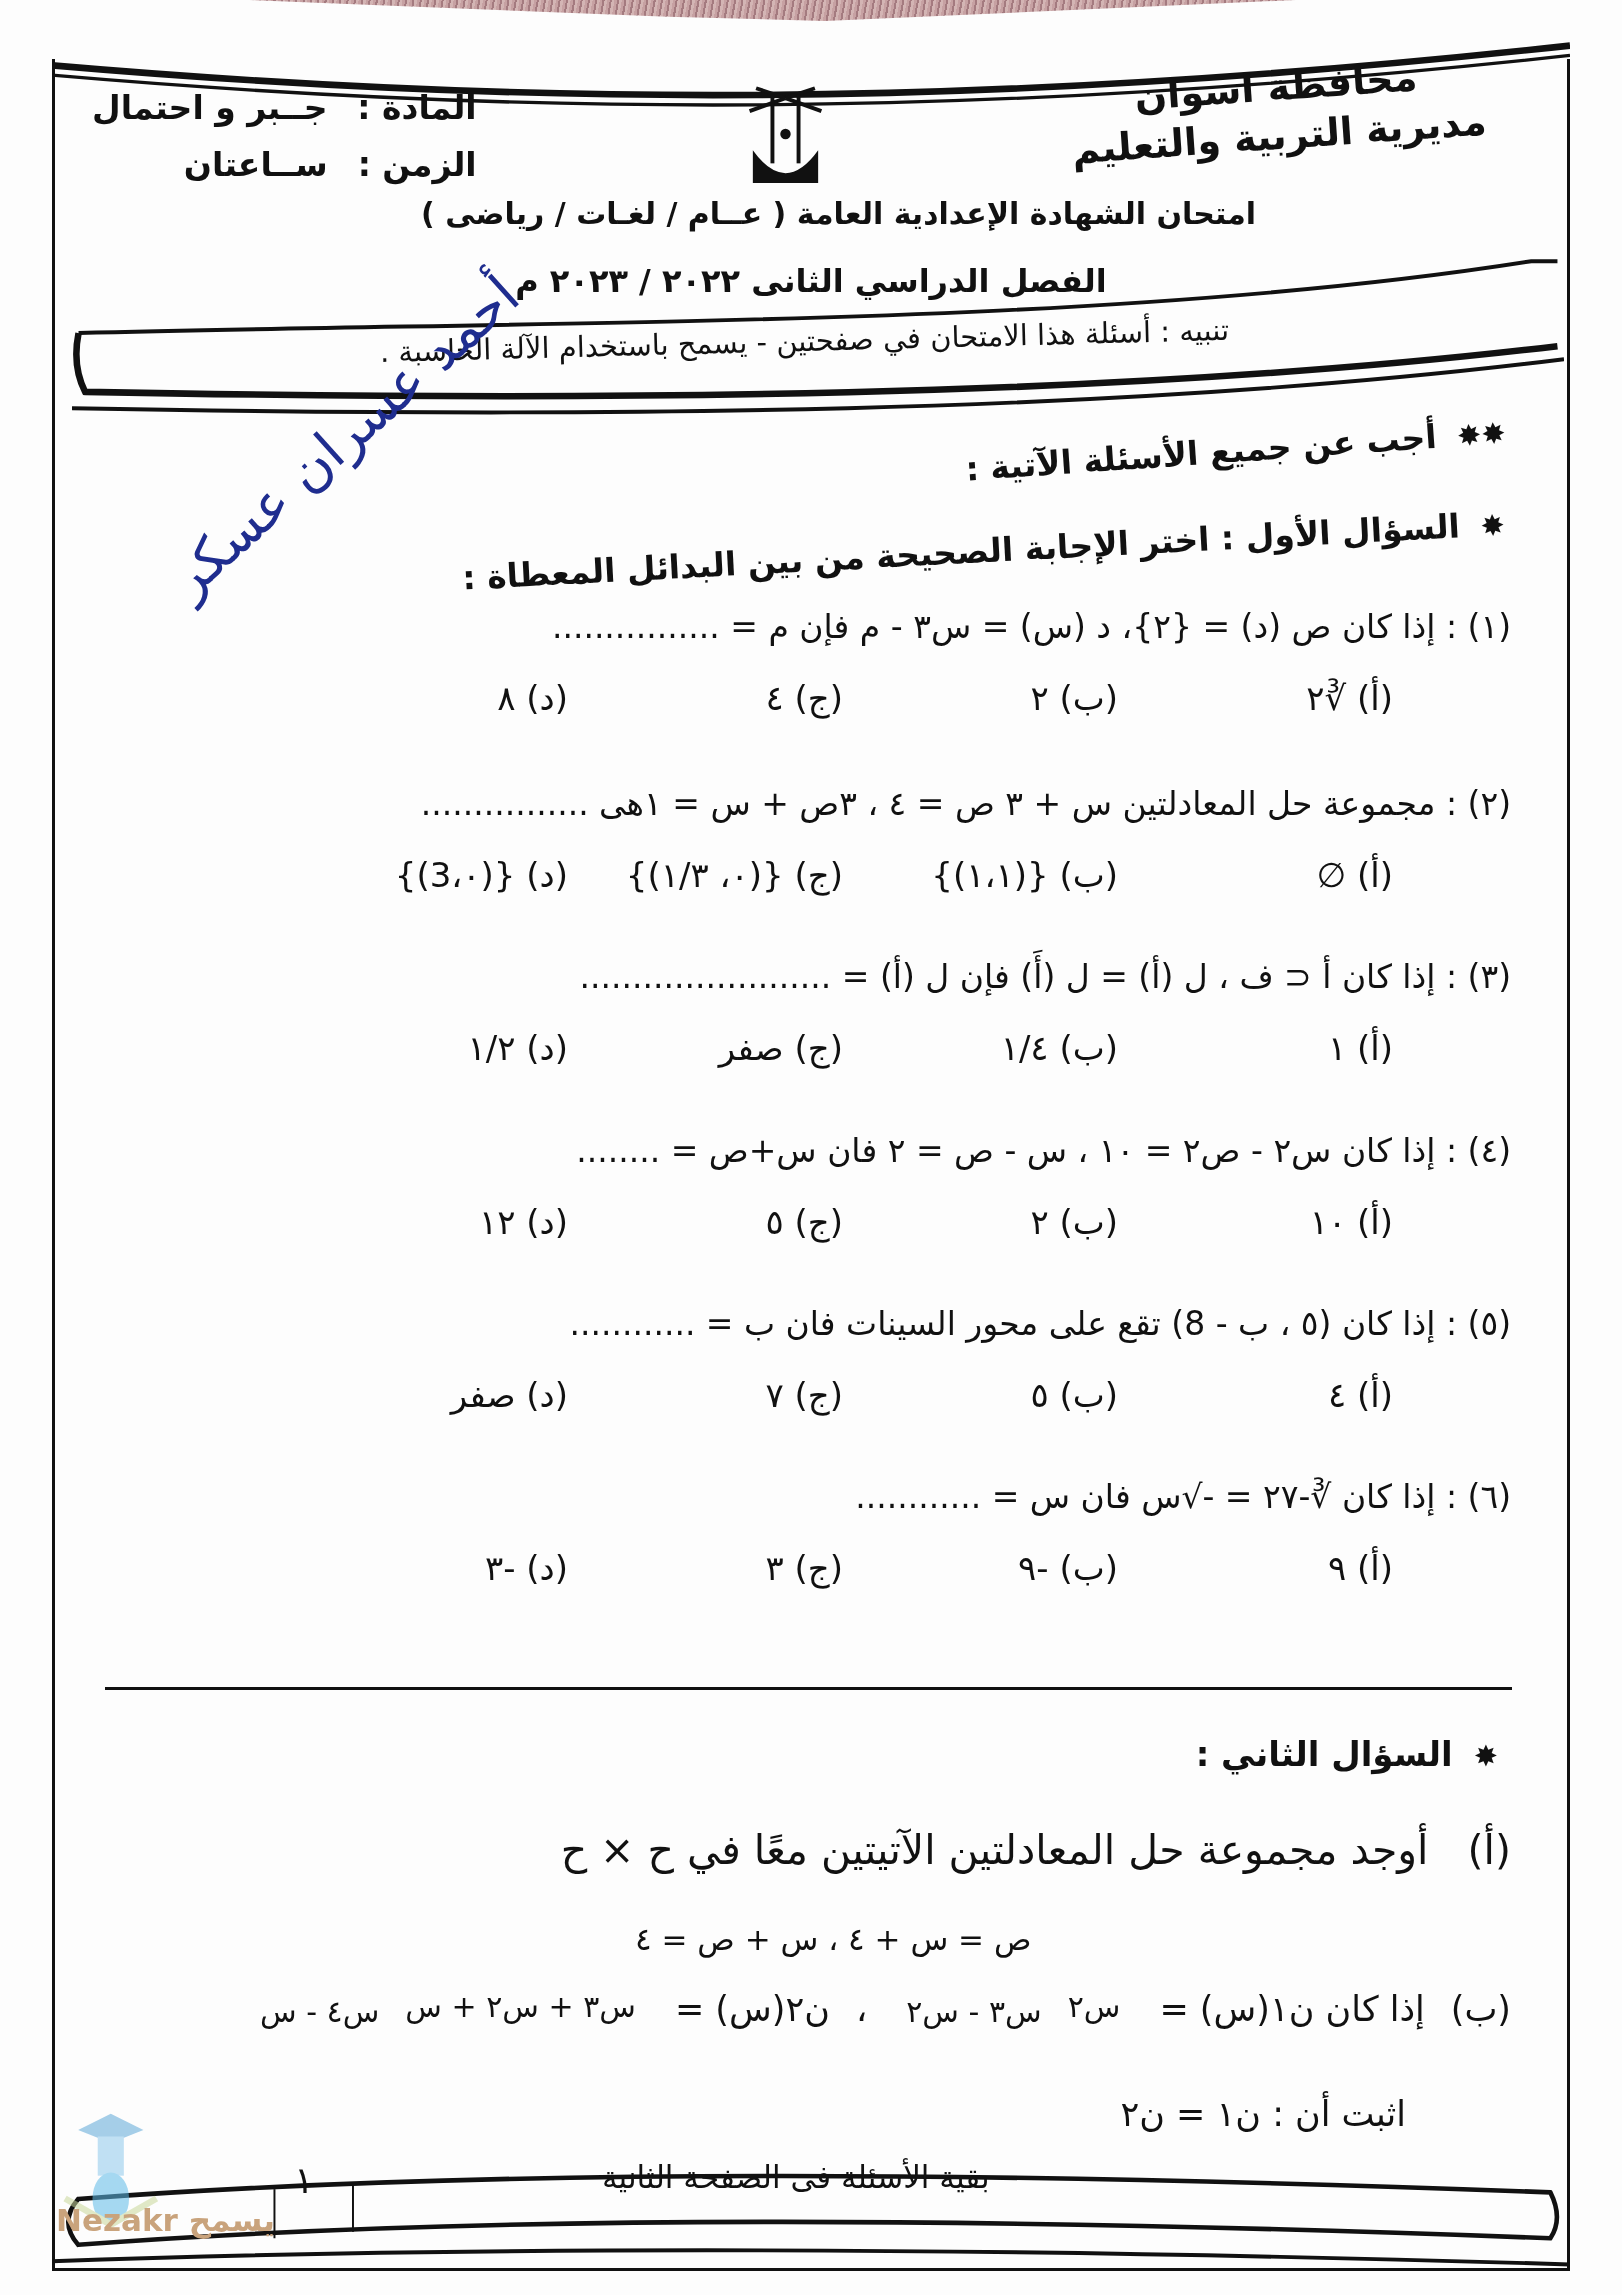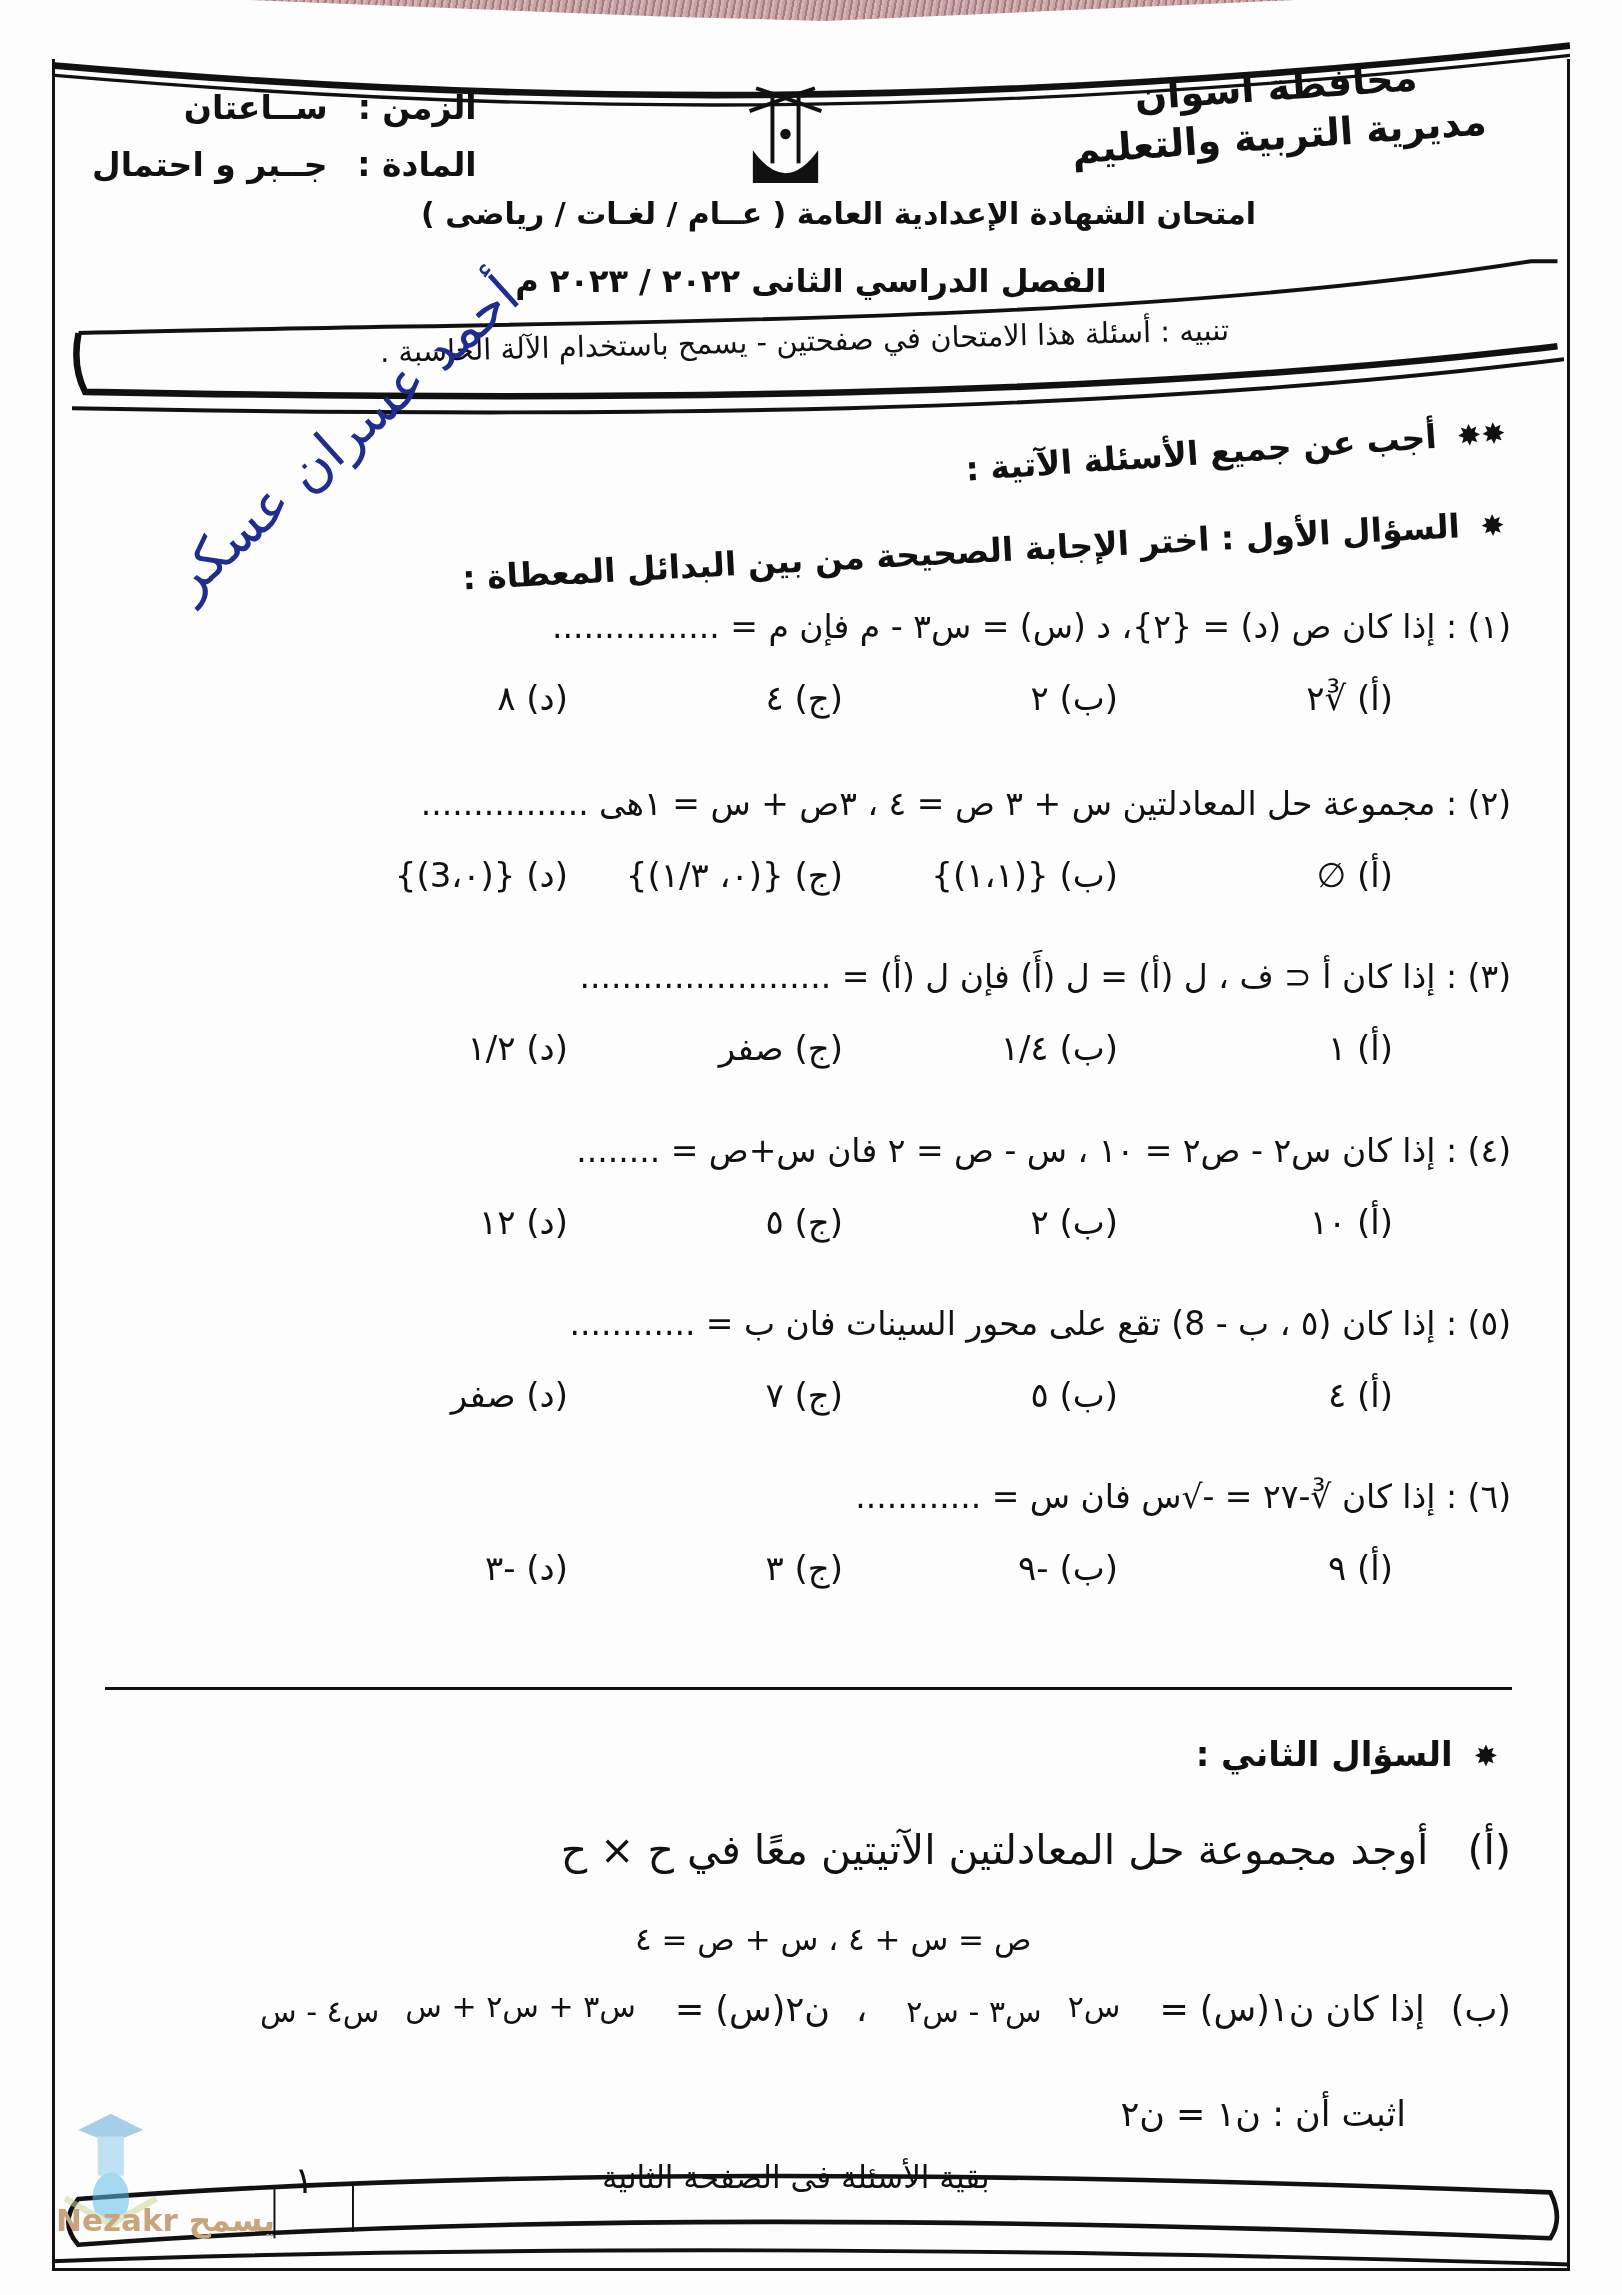--- a/index.html
+++ b/index.html
@@ -83,26 +83,26 @@
         <line x1="60" y1="20" x2="115" y2="40"></line>
       <line x1="40" y1="15" x2="40" y2="120"></line>
         <line x1="80" y1="15" x2="80" y2="120"></line>
     </g>
     <circle cx="60" cy="75" r="8" fill="#111"></circle>
     <path d="M10 100 Q 60 170 110 100 L 110 150 L 10 150 Z" fill="#111"></path>
   </svg>
 
   <div class="subj-block">
     <div class="subj-row">
+      <span class="lbl">المادة :</span>
+      <span>جــبر و احتمال</span>
+    </div>
+    <div class="subj-row">
       <span class="lbl">الزمن :</span>
       <span>ســاعتان</span>
-    </div>
-    <div class="subj-row">
-      <span class="lbl">المادة :</span>
-      <span>جــبر و احتمال</span>
     </div>
   </div>
 
   <div class="exam-title">امتحان الشهادة الإعدادية العامة ( عــام / لغـات / رياضى )</div>
   <div class="term">الفصل الدراسي الثانى ٢٠٢٢ / ٢٠٢٣ م</div>
 
   <svg class="banner-curve" viewBox="0 0 2280 300" preserveAspectRatio="none">
     <path d="M10 170 C 800 150, 1600 160, 2230 60 L 2270 60" stroke="#111" stroke-width="6" fill="none"></path>
     <path d="M10 170 Q 0 220 20 260 C 800 275, 1600 270, 2270 190" stroke="#111" stroke-width="10" fill="none"></path>
     <path d="M0 285 C 800 300, 1600 295, 2280 210" stroke="#111" stroke-width="6" fill="none"></path>

